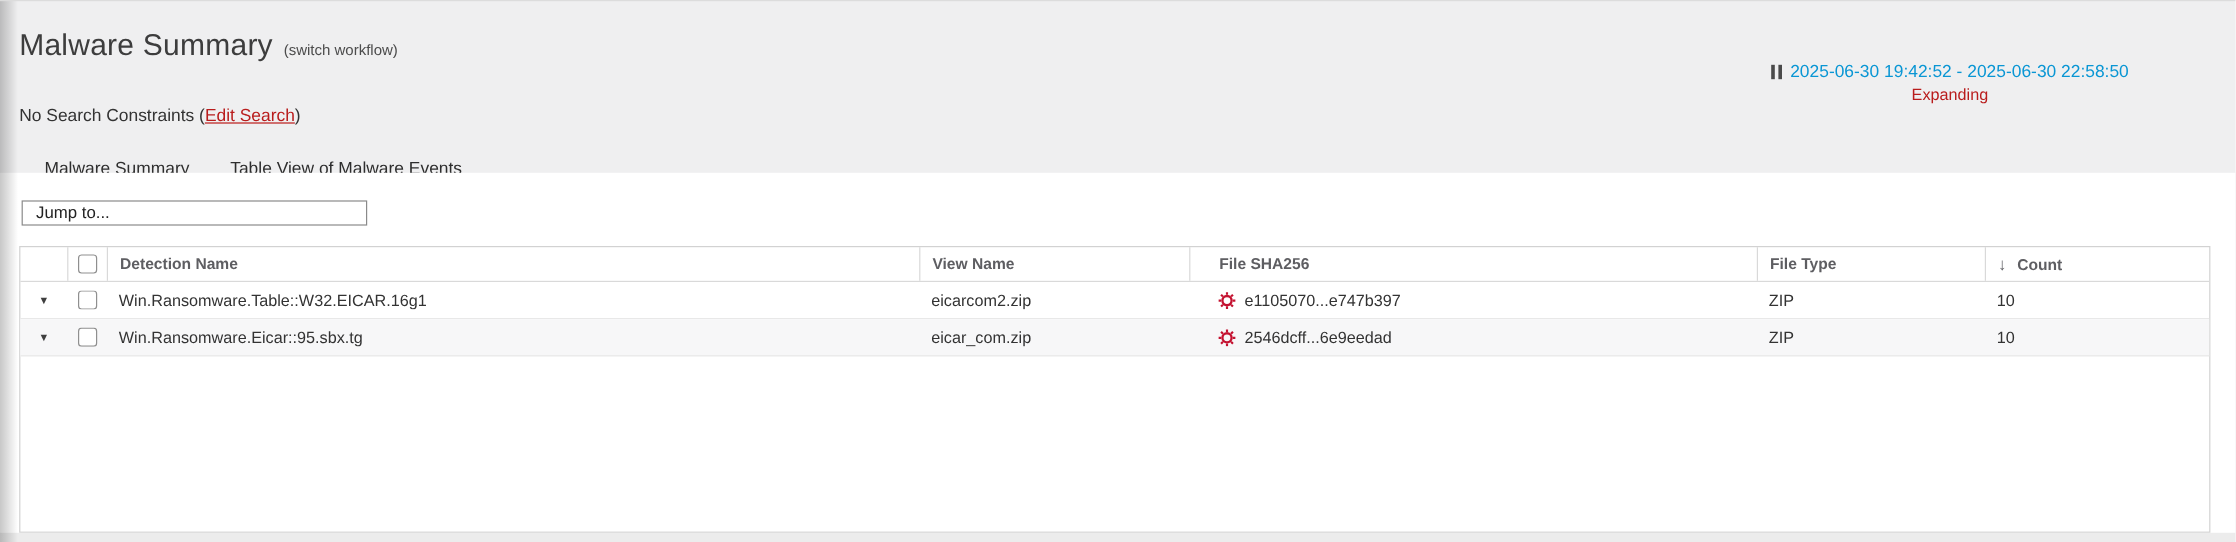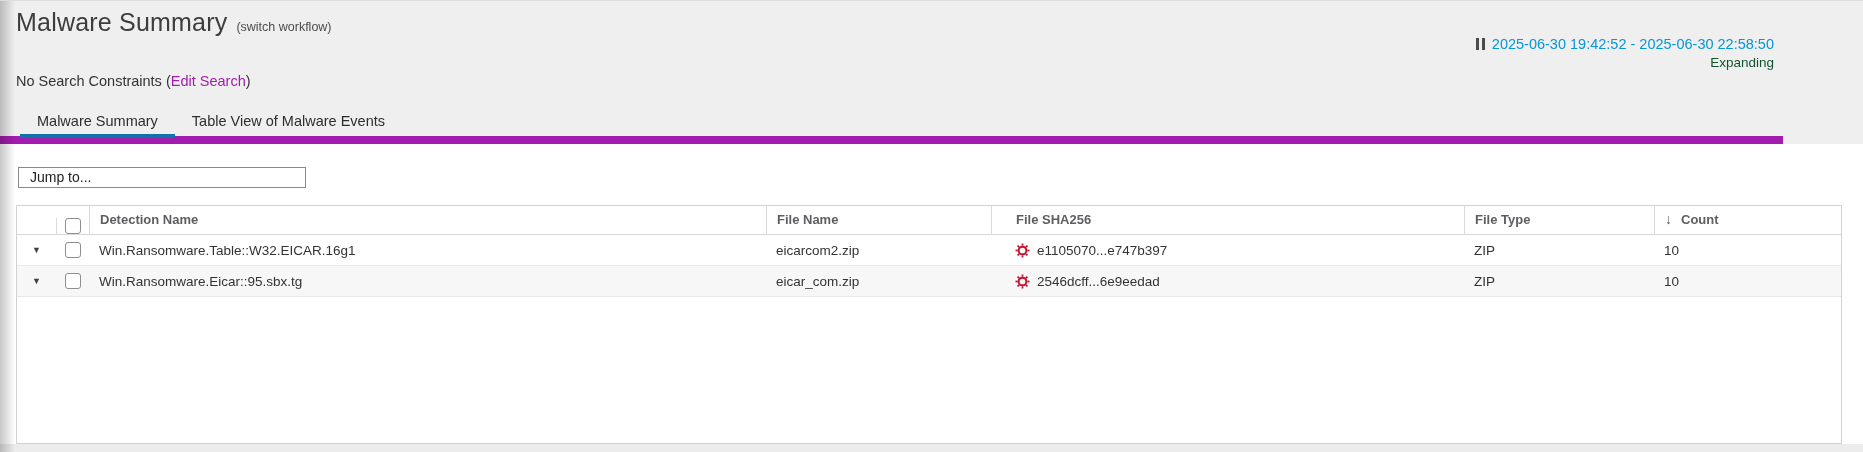--- a/index.html
+++ b/index.html
@@ -15,37 +15,37 @@
 
   
   .left-shade {
     position:absolute; left:0; top:0; width:15px; height:452px;
     background:linear-gradient(to right, rgba(0,0,0,0.22), rgba(0,0,0,0));
     z-index:40; pointer-events:none;
   }
 
   
   .top-section {
-    position:absolute; left:0; top:0; width:1783px; height:143px;
+    position:absolute; left:0; top:16px; width:1783px; height:143px;
     background:#efeff0;
-    border-bottom:8px solid #a21caf;
+    border-bottom:4px solid #a21caf;
   }
   .title-wrap { position:absolute; left:16px; top:7px; display:flex; align-items:baseline; gap:9px; }
   .page-title { font-size:25px; font-weight:400; color:#3d3d3d; letter-spacing:0.2px; }
   .switch-workflow { font-size:12.5px; color:#4c4c4c; cursor:pointer; }
 
-  .time-wrap { position:absolute; right:9px; top:35px; text-align:right; }
+  .time-wrap { position:absolute; right:9px; top:35px; text-align:center; }
   .time-line { display:flex; align-items:center; justify-content:flex-end; gap:7px; }
   .pause-icon { display:inline-flex; gap:3px; cursor:pointer; }
   .pause-icon i { display:block; width:3px; height:12px; background:#4a4a4a; }
   .time-range { font-size:14.5px; color:#0996d4; cursor:pointer; }
-  .time-mode { font-size:13.5px; color:#14532d; margin-top:3px; }
+  .time-mode { font-size:13.5px; color:#b91c1c; margin-top:3px; }
 
   .constraints { position:absolute; left:16px; top:72px; font-size:14.5px; color:#333; }
-  .link-blue { color:#a21caf; cursor:pointer; }
+  .link-blue { color:#b91c1c; cursor:pointer;text-decoration:underline; }
 
   .tabs { position:absolute; left:20px; bottom:-2px; display:flex; }
   .tab {
     font-size:14.5px; color:#2e2e2e;
     padding:0 17px 9px 17px;
     cursor:pointer; white-space:nowrap;
   }
   .tab.active { border-bottom:4px solid #0d73a8; padding-bottom:5px; }
 
   
@@ -60,21 +60,21 @@
     font-family:"Liberation Sans", sans-serif;
     font-size:14px; color:#222; text-align:left; padding:0 11px;
     cursor:pointer; line-height:19px;
   }
 
   .grid {
     position:absolute; left:16px; top:61px;
     width:1826px; height:239px;
     border:1px solid #d2d2d2; background:#fff;
   }
-  .grid-header { display:flex; height:29px; border-bottom:1px solid #d9d9d9;align-items:flex-end; }
+  .grid-header { display:flex; height:29px; border-bottom:1px solid #d9d9d9; }
   .h-cell {
     font-size:13px; font-weight:bold; color:#5e5e62;
     line-height:28px; padding-left:10px;
     border-left:1px solid #d9d9d9;
     overflow:hidden; white-space:nowrap; cursor:pointer;
   }
   .h-cell:first-child { border-left:none; }
   .grid-row { display:flex; height:31px; align-items:center; border-bottom:1px solid #e8e8e8; }
   .grid-row.alt { background:#f7f7f8; }
   .b-cell { font-size:13.5px; color:#333; padding-left:10px; overflow:hidden; white-space:nowrap; }
@@ -142,21 +142,21 @@
     <button class="jump-btn">Jump to...</button>
 
     <div class="grid">
 
       <div class="grid-header">
         <div class="h-cell c-expand"></div>
         <div class="h-cell c-check">
           <span class="checkbox"></span>
         </div>
         <div class="h-cell c-det">Detection Name</div>
-        <div class="h-cell c-fname">File Name</div>
+        <div class="h-cell c-fname">View Name</div>
         <div class="h-cell c-sha">File SHA256</div>
         <div class="h-cell c-ftype">File Type</div>
         <div class="h-cell c-count">
           <span class="sort-arrow">↓</span><span>Count</span>
         </div>
       </div>
 
       <div class="grid-row">
         <div class="b-cell c-expand">
           <span class="expand-arrow">▼</span>

